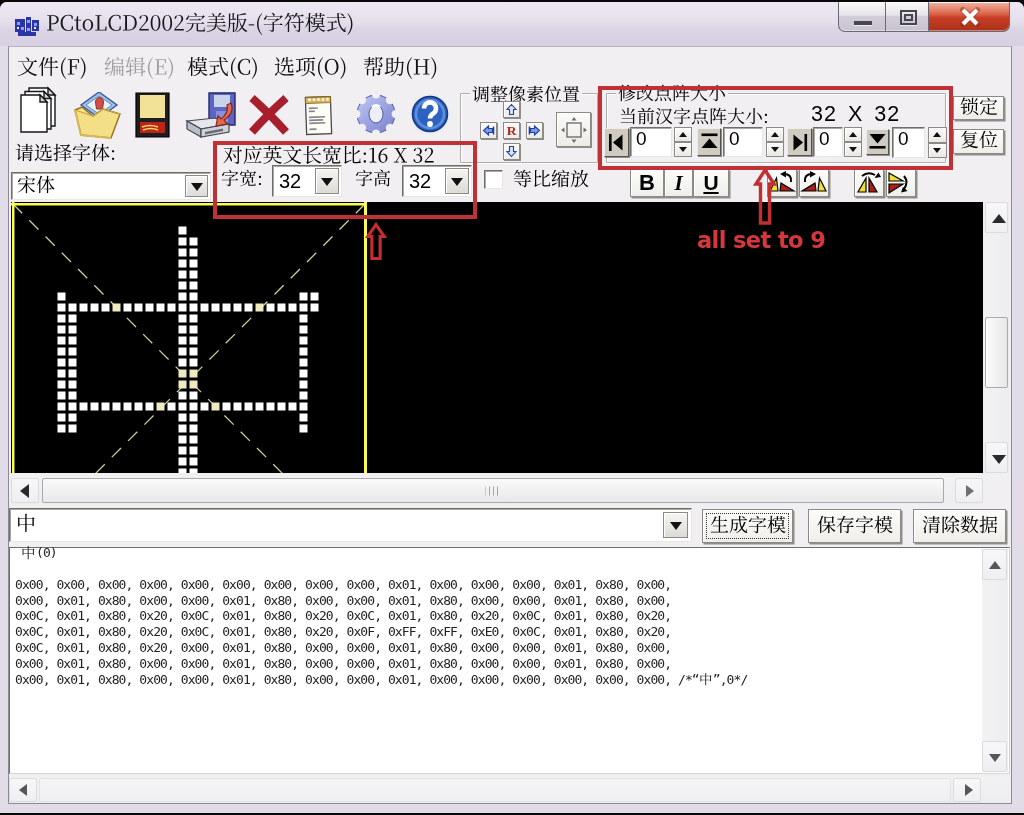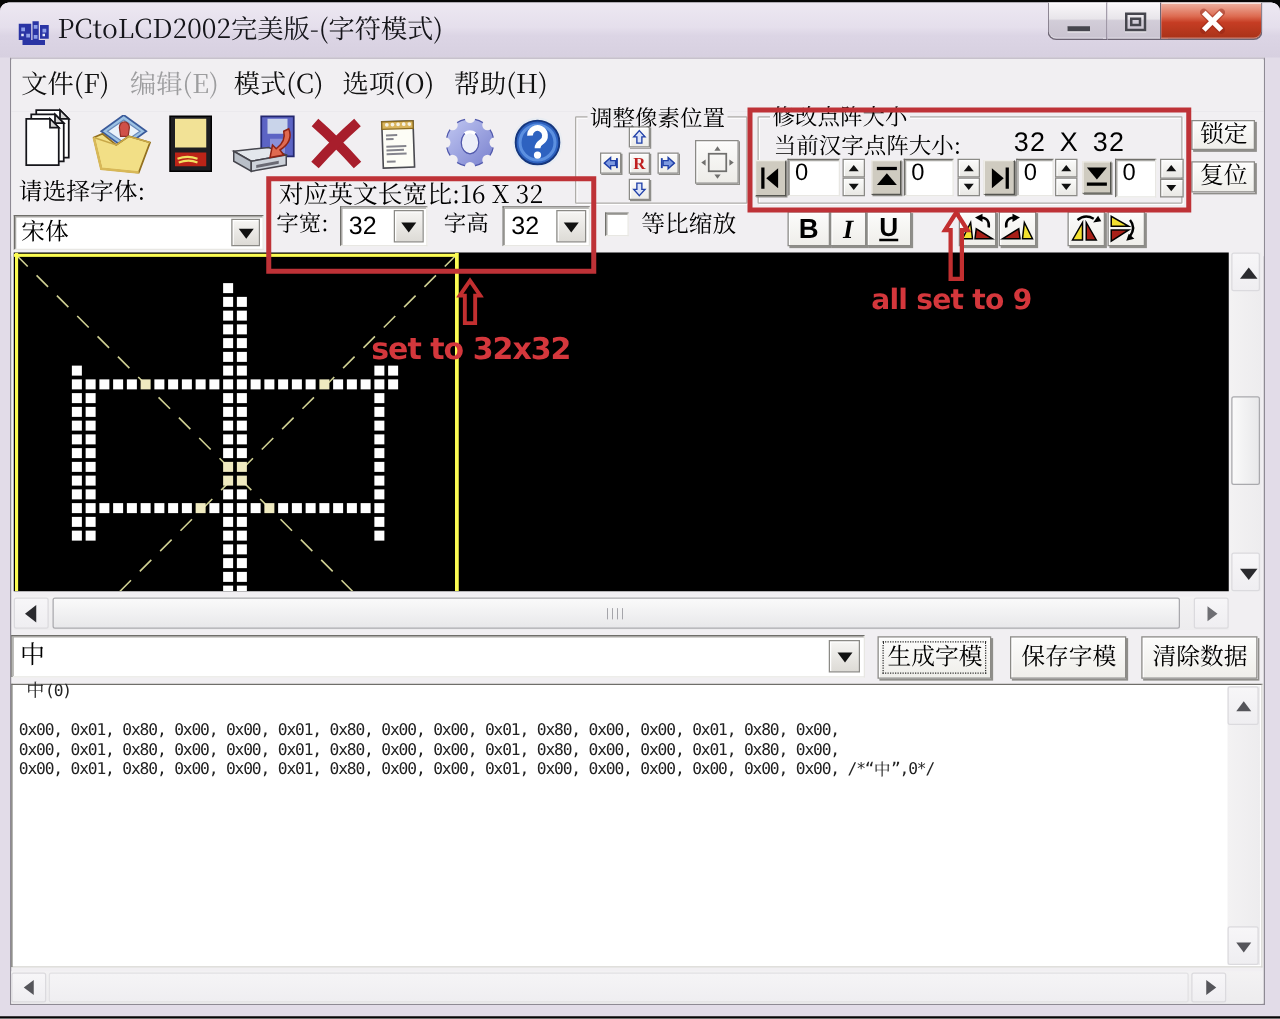--- a/index.html
+++ b/index.html
@@ -981,21 +981,25 @@
         </span>
 
     <div class="outbox" style="position:absolute;left:0px;top:500px;width:1001px;height:227px;">
       <div id="outlines" style="position:absolute;left:5px;top:-3px;right:28px;bottom:0px;overflow:hidden;">
             <div class="hexline" style="padding-left: 6px;"><svg style="display:inline-block;vertical-align:-3.5px" width="15" height="15" viewBox="0 0 15 15" fill="currentColor">
                 <g transform="translate(0,12.2) scale(0.0145,-0.0145)">
                   <path d="M822 334H530V599H822ZM567 827 463 838V628H179L106 662V210H117C145 210 172 226 172 233V305H463V-78H476C502 -78 530 -62 530 -51V305H822V222H832C854 222 888 237 889 243V586C909 590 925 598 932 606L849 670L812 628H530V799C556 803 564 813 567 827ZM172 334V599H463V334Z"></path>
                 </g>
               </svg>(0)</div>
             <div class="hexline"></div>
+            <div class="hexline">0x00, 0x00, 0x00, 0x00, 0x00, 0x00, 0x00, 0x00, 0x00, 0x01, 0x00, 0x00, 0x00, 0x01, 0x80, 0x00,</div>
             <div class="hexline">0x00, 0x01, 0x80, 0x00, 0x00, 0x01, 0x80, 0x00, 0x00, 0x01, 0x80, 0x00, 0x00, 0x01, 0x80, 0x00,</div>
+            <div class="hexline">0x0C, 0x01, 0x80, 0x20, 0x0C, 0x01, 0x80, 0x20, 0x0C, 0x01, 0x80, 0x20, 0x0C, 0x01, 0x80, 0x20,</div>
+            <div class="hexline">0x0C, 0x01, 0x80, 0x20, 0x0C, 0x01, 0x80, 0x20, 0x0F, 0xFF, 0xFF, 0xE0, 0x0C, 0x01, 0x80, 0x20,</div>
+            <div class="hexline">0x0C, 0x01, 0x80, 0x20, 0x00, 0x01, 0x80, 0x00, 0x00, 0x01, 0x80, 0x00, 0x00, 0x01, 0x80, 0x00,</div>
             <div class="hexline">0x00, 0x01, 0x80, 0x00, 0x00, 0x01, 0x80, 0x00, 0x00, 0x01, 0x80, 0x00, 0x00, 0x01, 0x80, 0x00,</div>
             <div class="hexline">0x00, 0x01, 0x80, 0x00, 0x00, 0x01, 0x80, 0x00, 0x00, 0x01, 0x00, 0x00, 0x00, 0x00, 0x00, 0x00, /*“<svg style="display:inline-block;vertical-align:-3.5px" width="14" height="14" viewBox="0 0 14 14" fill="currentColor">
                 <g transform="translate(0,11.3) scale(0.0135,-0.0135)">
                   <path d="M822 334H530V599H822ZM567 827 463 838V628H179L106 662V210H117C145 210 172 226 172 233V305H463V-78H476C502 -78 530 -62 530 -51V305H822V222H832C854 222 888 237 889 243V586C909 590 925 598 932 606L849 670L812 628H530V799C556 803 564 813 567 827ZM172 334V599H463V334Z"></path>
                 </g>
               </svg>”,0*/</div>
           </div>
 
       <div class="abs sb-track-v" style="right:1px;top:1px;width:26px;height:223px;">
         <span class="sb-btn" style="left:0px;top:0px;width:25px;height:31px;">
@@ -1020,17 +1024,16 @@
 
   <div class="anno-rect" style="left:213px;top:139px;width:264px;height:78px;"></div>
   <div class="anno-rect" style="left:598px;top:84px;width:355px;height:84px;"></div>
 
   <svg class="abs anno" style="left:365px;top:219px;" width="22" height="42" viewBox="0 0 24 42">
     <path d="M12,2 L21,15 L16.5,15 L16.5,39 L7.5,39 L7.5,15 L3,15 Z" fill="none" stroke="#C22F30" stroke-width="3.4" stroke-linejoin="miter"></path>
   </svg>
   <svg class="abs anno" style="left:753px;top:166px;" width="24" height="58" viewBox="0 0 24 58">
     <path d="M12,2 L21,16 L16.5,16 L16.5,55 L7.5,55 L7.5,16 L3,16 Z" fill="none" stroke="#C22F30" stroke-width="3.4" stroke-linejoin="miter"></path>
   </svg>
-  <span class="anno-text" style="left:297px;top:263px;font-size:24px;letter-spacing:-0.8px;">set to 32x32</span>
   <span class="anno-text" style="left:697px;top:225px;font-size:22.5px;letter-spacing:-0.6px;">all set to 9</span>
 
  </div>
 </div>
 
 </body></html>

